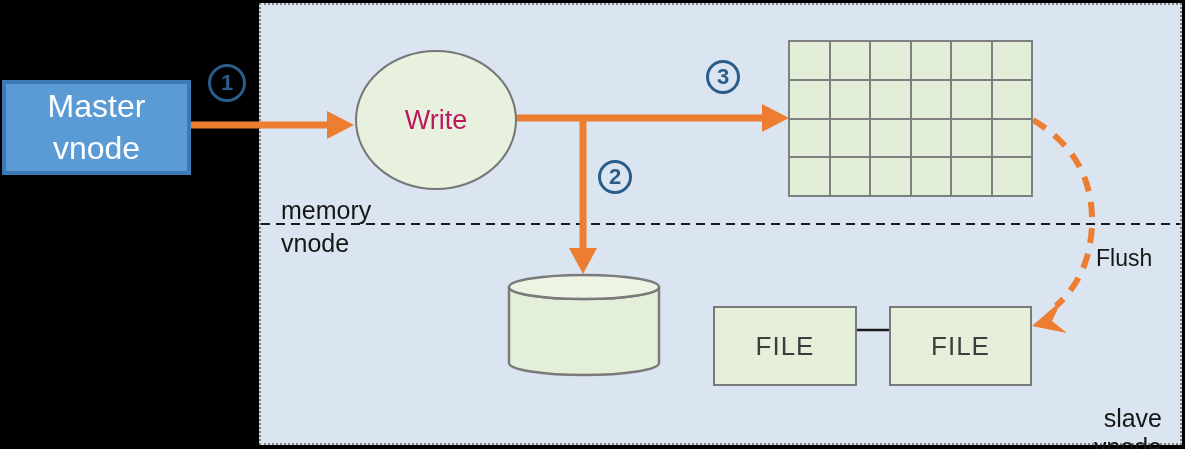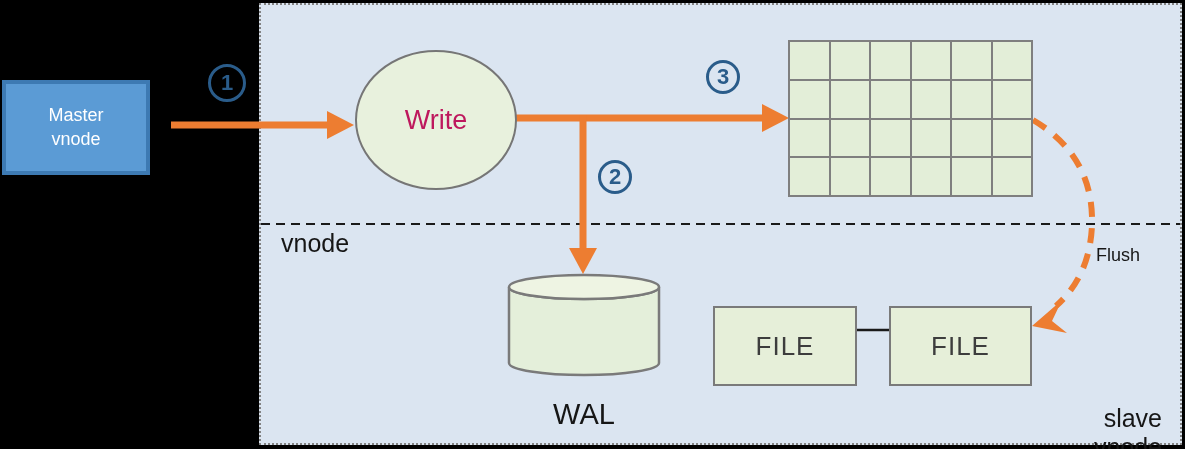--- a/index.html
+++ b/index.html
@@ -7,23 +7,23 @@
     position:relative;width:1185px;height:449px;background:#000;overflow:hidden;
     font-family:"Liberation Sans","DejaVu Sans",sans-serif;
   }
   .panel{
     position:absolute;left:259px;top:3px;width:923px;height:442px;
     box-sizing:border-box;background:#dbe5f1;border:2px dotted #828282;
   }
   svg.overlay{position:absolute;left:0;top:0;z-index:5;pointer-events:none;}
   .node{position:absolute;z-index:10;box-sizing:border-box;display:flex;align-items:center;justify-content:center;text-align:center;}
   .master-box{
-    left:2px;top:80px;width:148px;height:95px;
+    left:2px;top:80px;width:189px;height:95px;
     background:#5b9bd5;border:4px solid #3d7ab3;color:#fff;
-    font-size:18px;line-height:1.3;white-space:pre-line;
+    font-size:32px;line-height:1.3;white-space:pre-line;
   }
   .write-ellipse{
     left:355px;top:50px;width:162px;height:140px;border-radius:50%;
     background:#e8f1dd;border:2.5px solid #767676;color:#be185d;font-size:27px;
   }
   .mem-grid{
     left:788px;top:40px;width:245px;height:157px;z-index:10;position:absolute;
     display:grid;grid-template-columns:repeat(6,1fr);grid-template-rows:repeat(4,1fr);
     gap:2px;padding:2px;box-sizing:border-box;background:#7f7f7f;
   }
@@ -40,21 +40,21 @@
     border:3px solid #2a5c8a;color:#2a5c8a;font-size:22px;font-weight:600;
     display:flex;align-items:center;justify-content:center;
   }
   .badge-1{left:208px;top:64px;width:38px;height:38px;}
   .badge-2{left:598px;top:160px;width:34px;height:34px;}
   .badge-3{left:706px;top:60px;width:34px;height:34px;}
   .lbl{position:absolute;z-index:10;color:#161616;}
   .lbl-memory{left:281px;top:196px;font-size:25px;}
   .lbl-disk{left:281px;top:229px;font-size:25px;}
   .lbl-wal{left:509px;top:398px;width:150px;text-align:center;font-size:29px;}
-  .lbl-flush{left:1096px;top:245px;font-size:18px;}
+  .lbl-flush{left:1096px;top:245px;font-size:23px;}
   .lbl-slave{left:1029px;top:404px;width:133px;text-align:right;font-size:25px;}
 </style>
 </head>
 <body>
 
 <div id="stage">
 
   <div class="panel"></div>
 
   <svg class="overlay" width="1185" height="449" viewBox="0 0 1185 449">
@@ -121,18 +121,18 @@
       <div class="cell"></div>
     </div>
 
   <div class="node file-box file-left">FILE</div>
   <div class="node file-box file-right">FILE</div>
 
   <div class="step-badge badge-1">1</div>
   <div class="step-badge badge-2">2</div>
   <div class="step-badge badge-3">3</div>
 
+  <div class="lbl lbl-memory">memory</div>
   <div class="lbl lbl-disk">vnode</div>
-  <div class="lbl lbl-wal">WAL</div>
   <div class="lbl lbl-flush">Flush</div>
   <div class="lbl lbl-slave">slave vnode</div>
 
 </div>
 
 </body></html>

